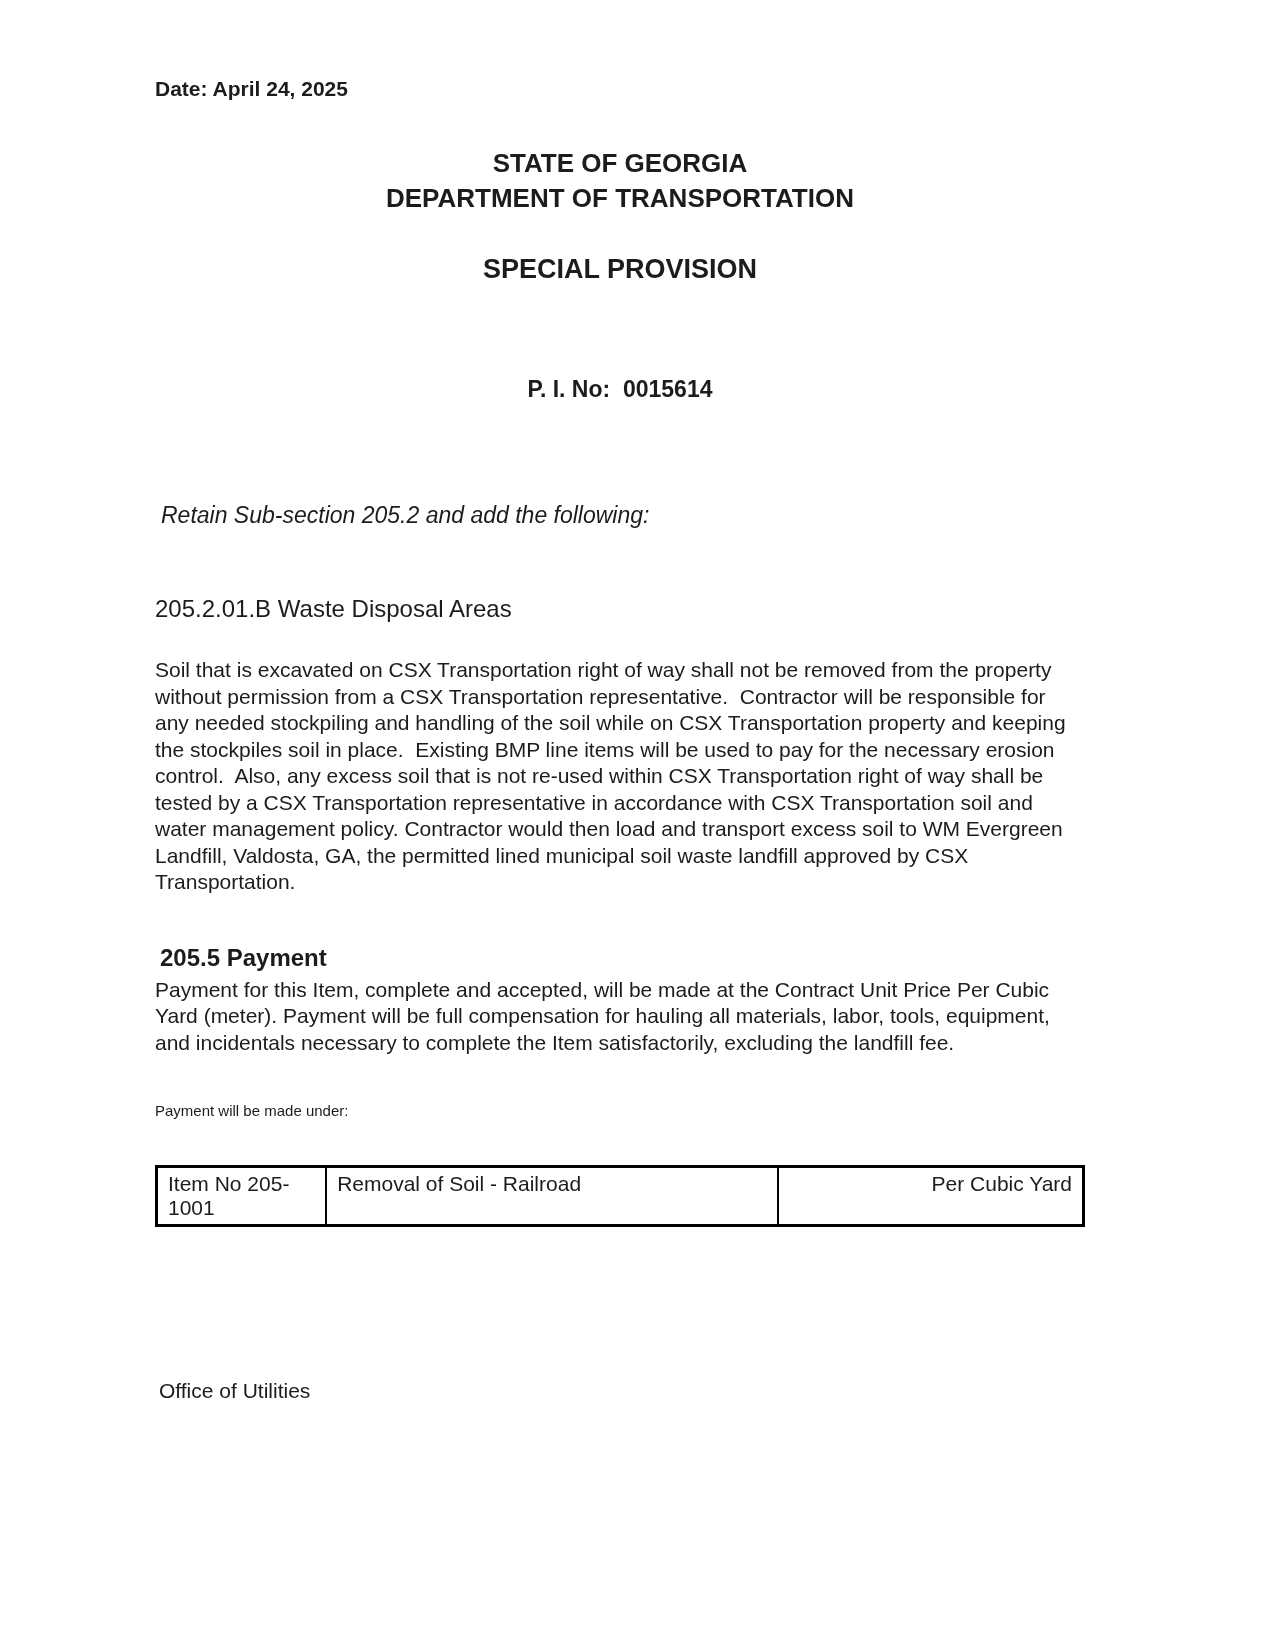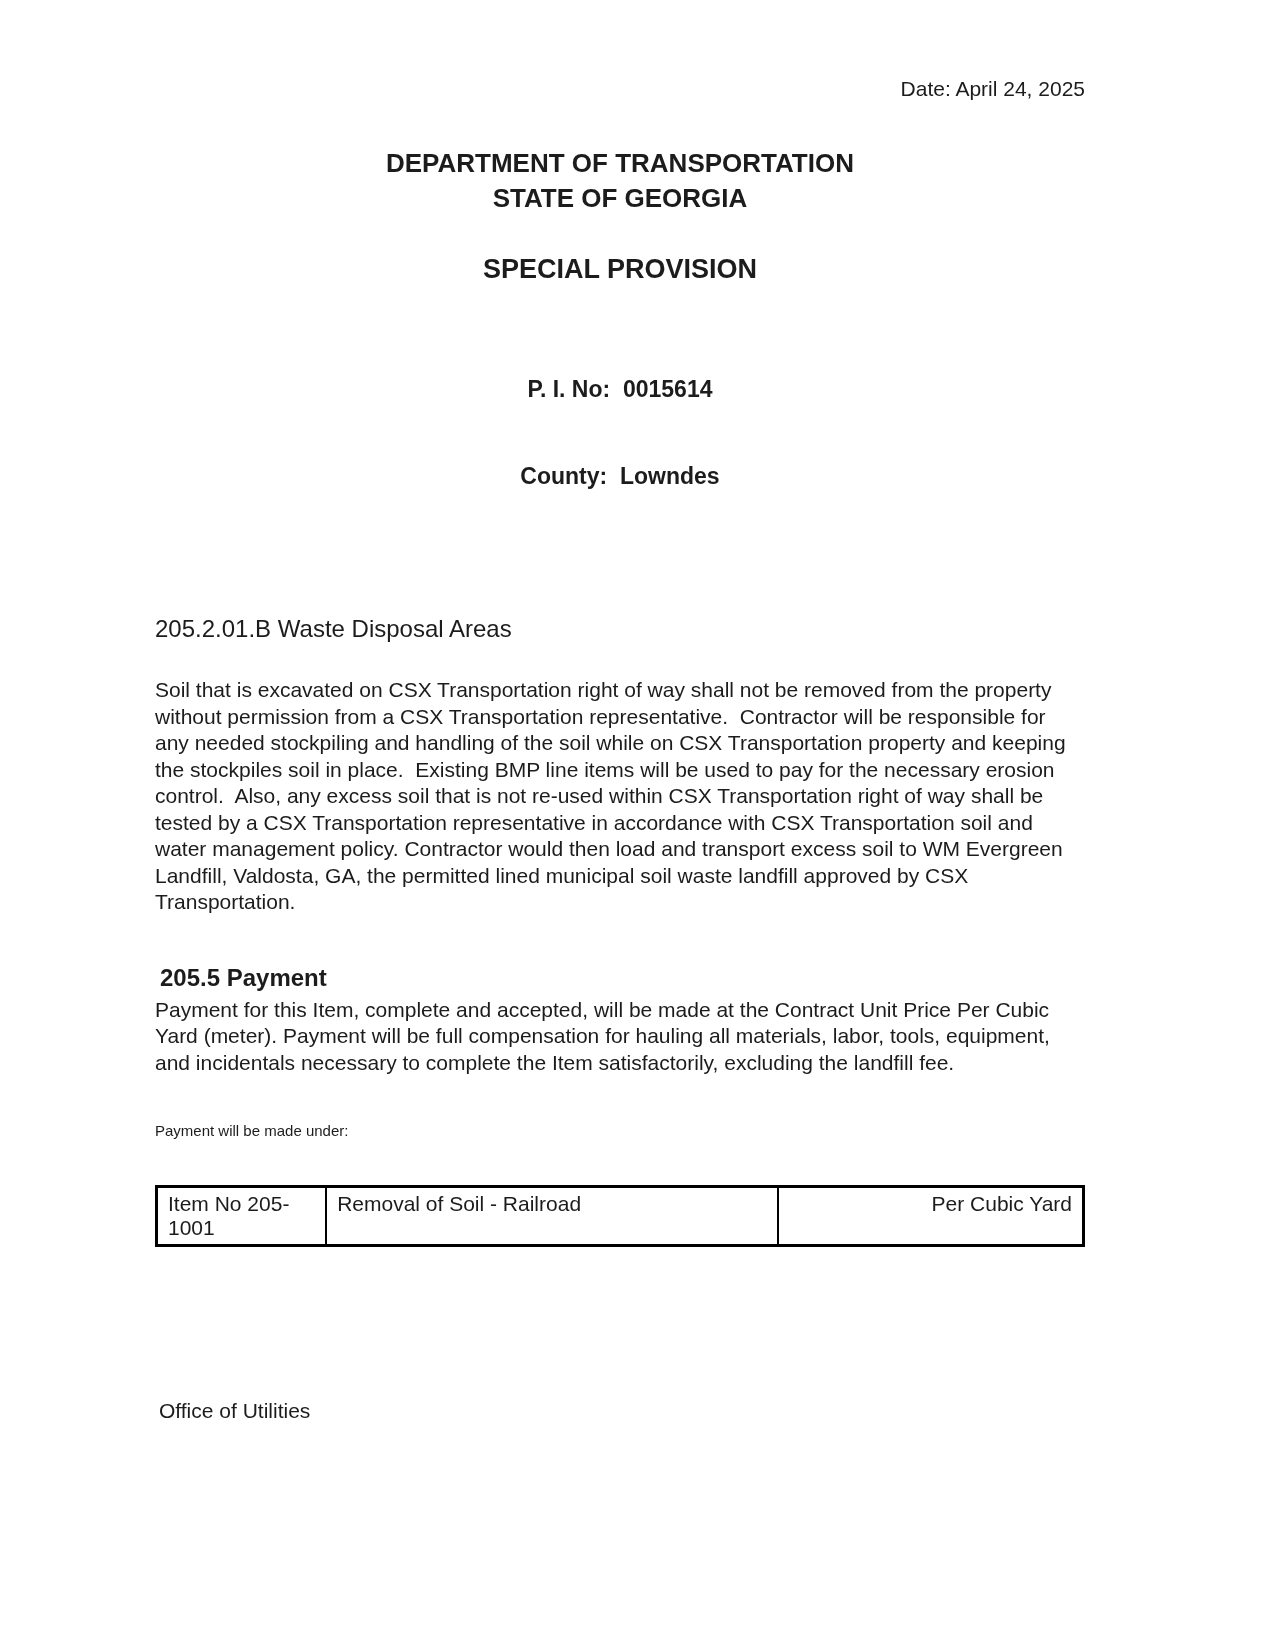--- a/index.html
+++ b/index.html
@@ -10,23 +10,24 @@
     height: 1650px;
     margin: 0 auto;
     background: #ffffff;
     color: #1c1c1c;
     font-family: "Liberation Sans", "DejaVu Sans", sans-serif;
     padding: 0 190px 0 155px;
     overflow: hidden;
   }
   .date-line {
     padding-top: 76px;
-    text-align: right;
+    text-align: left;
     font-size: 21px;
     line-height: 26px;
+    font-weight: bold;
   }
   .header-block {
     margin-top: 44px;
     text-align: center;
   }
   .dept-title {
     font-size: 26px;
     font-weight: bold;
     line-height: 35px;
   }
@@ -112,32 +113,32 @@
   }
 </style>
 </head>
 <body>
 
 <div class="page">
 
   <div class="date-line">Date: April 24, 2025</div>
 
   <div class="header-block">
+    <div class="dept-title">STATE OF GEORGIA</div>
     <div class="dept-title">DEPARTMENT OF TRANSPORTATION</div>
-    <div class="dept-title">STATE OF GEORGIA</div>
   </div>
 
   <div class="doc-type">SPECIAL PROVISION</div>
 
   <div class="pi-block">
     <div>P. I. No:  0015614</div>
-    <div>County:  Lowndes</div>
   </div>
 
 
+  <div class="retain-note">Retain Sub-section 205.2 and add the following:</div>
 
   <div class="subsection-heading">205.2.01.B Waste Disposal Areas</div>
 
   <div class="body-para">Soil that is excavated on CSX Transportation right of way shall not be removed from the property without permission from a CSX Transportation representative.  Contractor will be responsible for any needed stockpiling and handling of the soil while on CSX Transportation property and keeping the stockpiles soil in place.  Existing BMP line items will be used to pay for the necessary erosion control.  Also, any excess soil that is not re-used within CSX Transportation right of way shall be tested by a CSX Transportation representative in accordance with CSX Transportation soil and water management policy. Contractor would then load and transport excess soil to WM Evergreen Landfill, Valdosta, GA, the permitted lined municipal soil waste landfill approved by CSX Transportation.</div>
 
   <div class="payment-heading">205.5 Payment</div>
 
   <div class="payment-para">Payment for this Item, complete and accepted, will be made at the Contract Unit Price Per Cubic Yard (meter). Payment will be full compensation for hauling all materials, labor, tools, equipment, and incidentals necessary to complete the Item satisfactorily, excluding the landfill fee.</div>
 
   <div class="made-under">Payment will be made under:</div>

